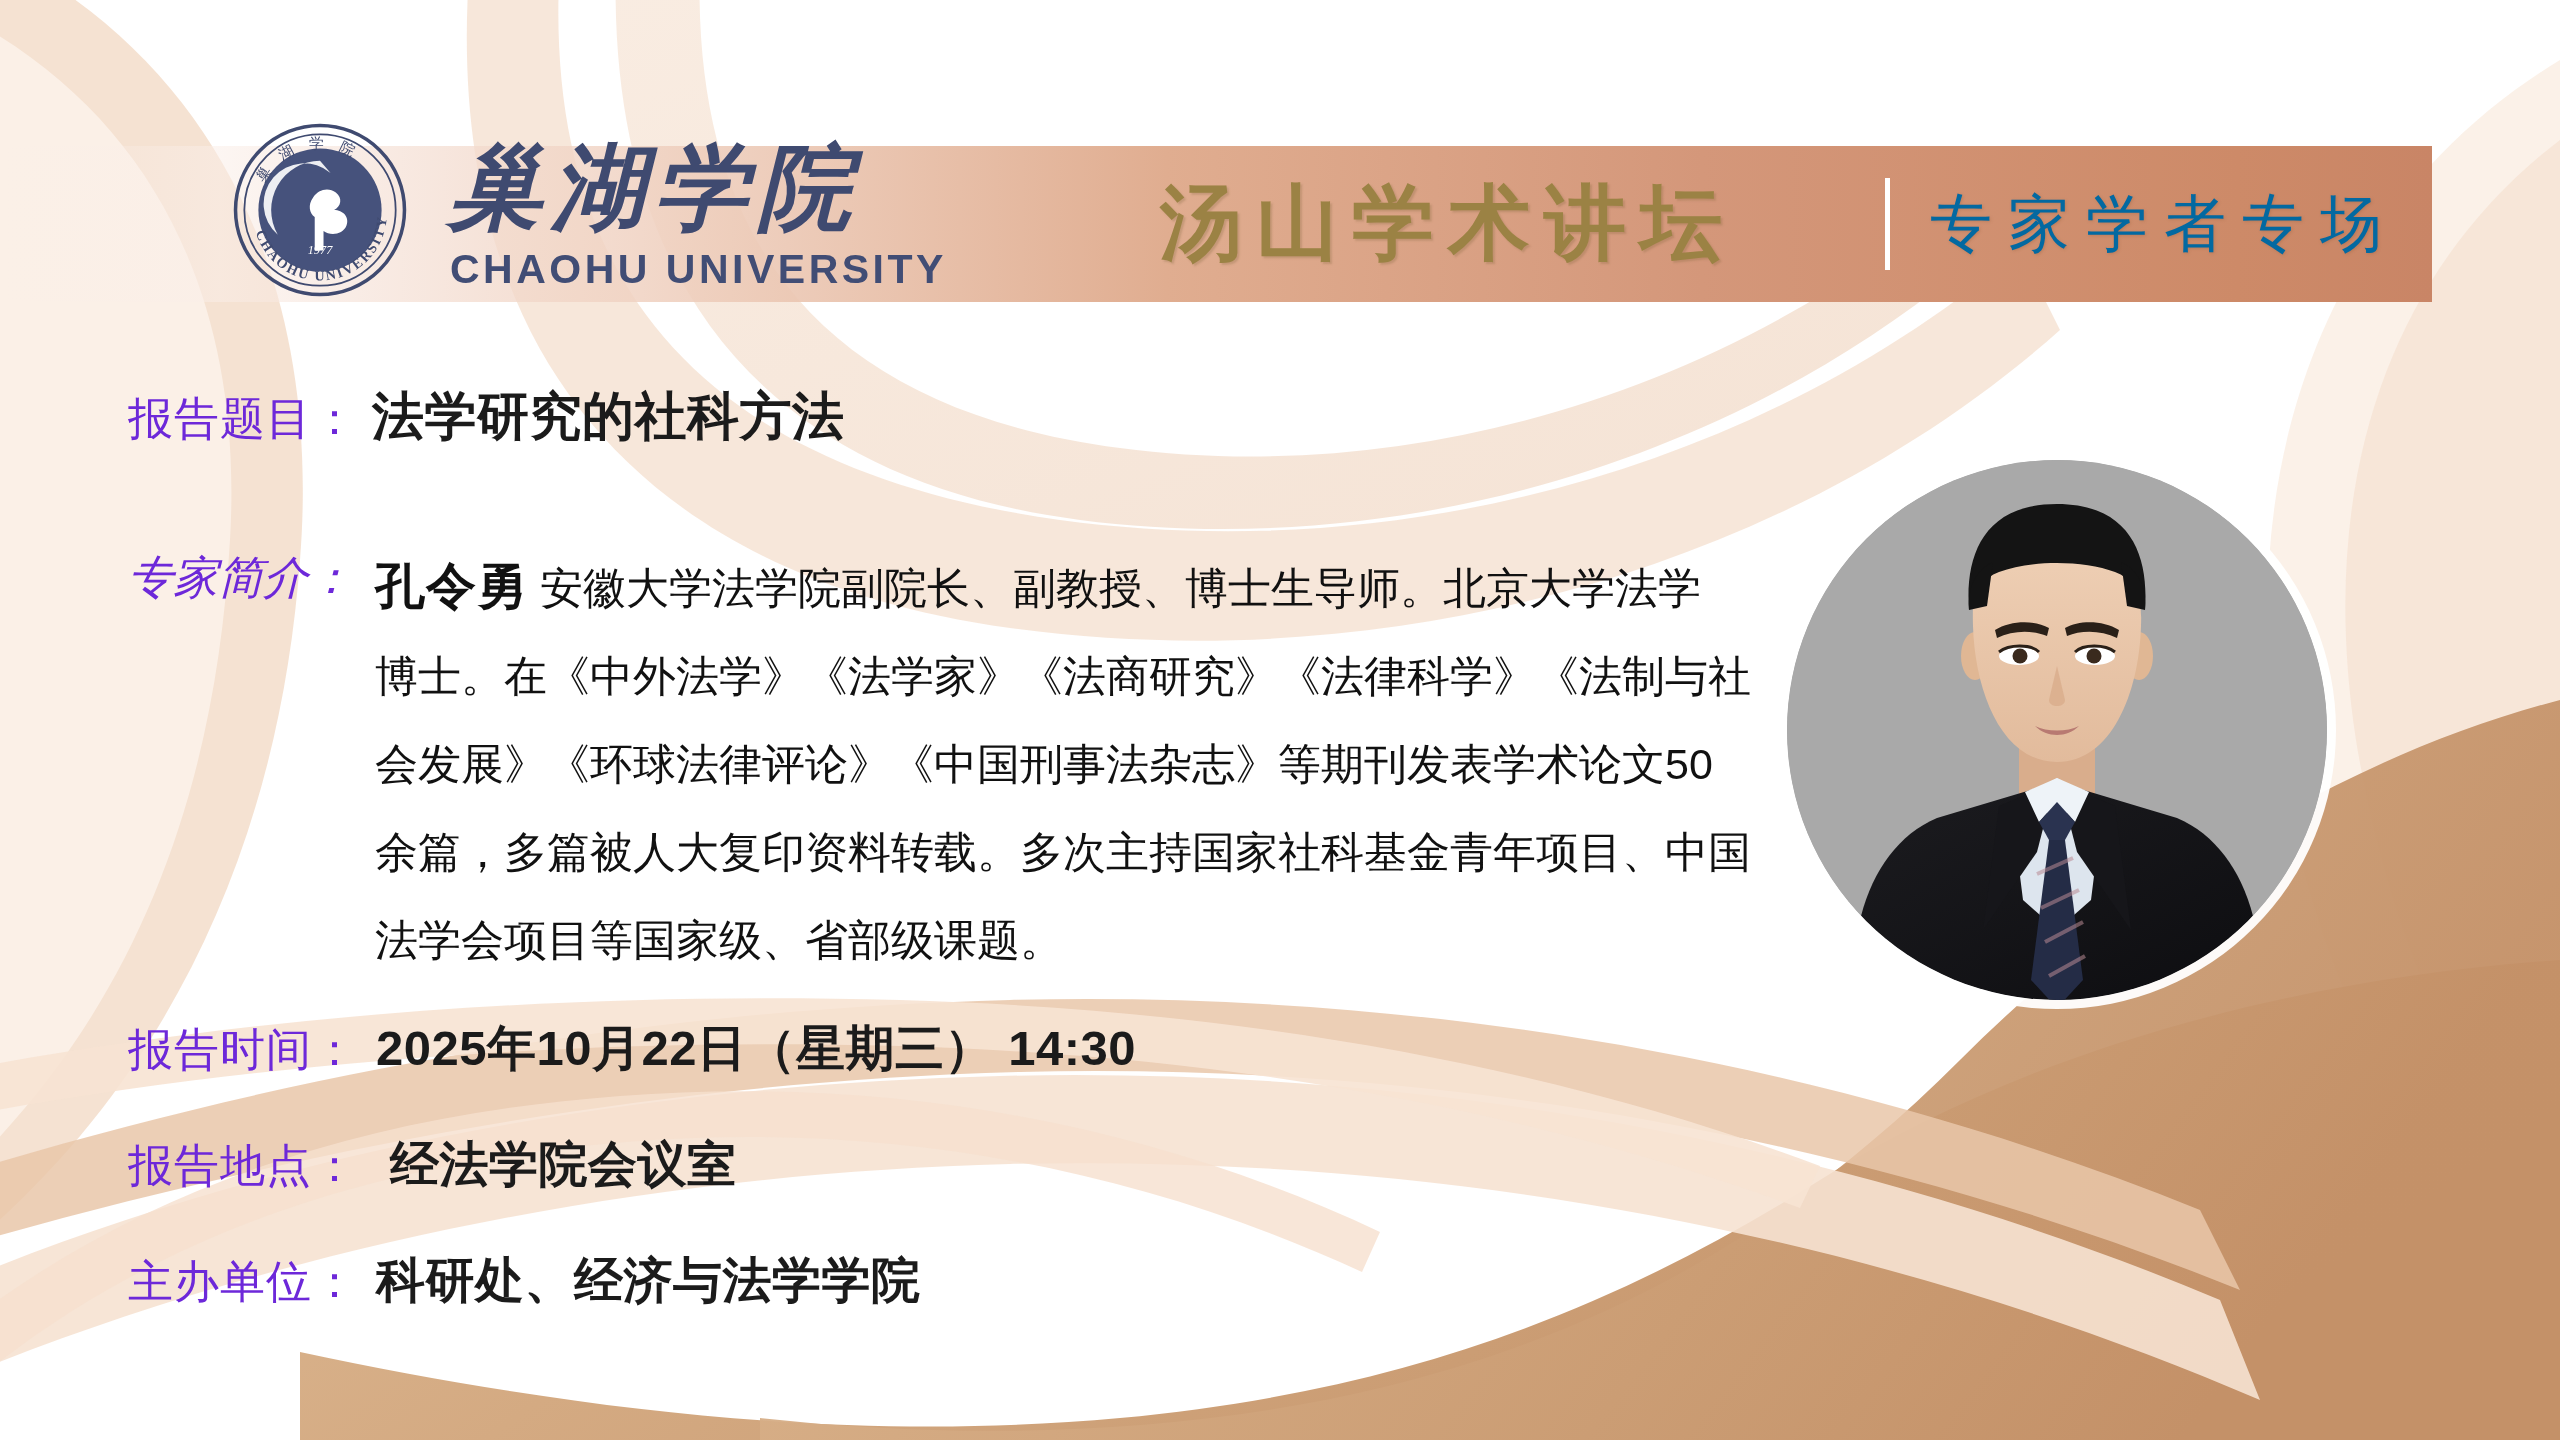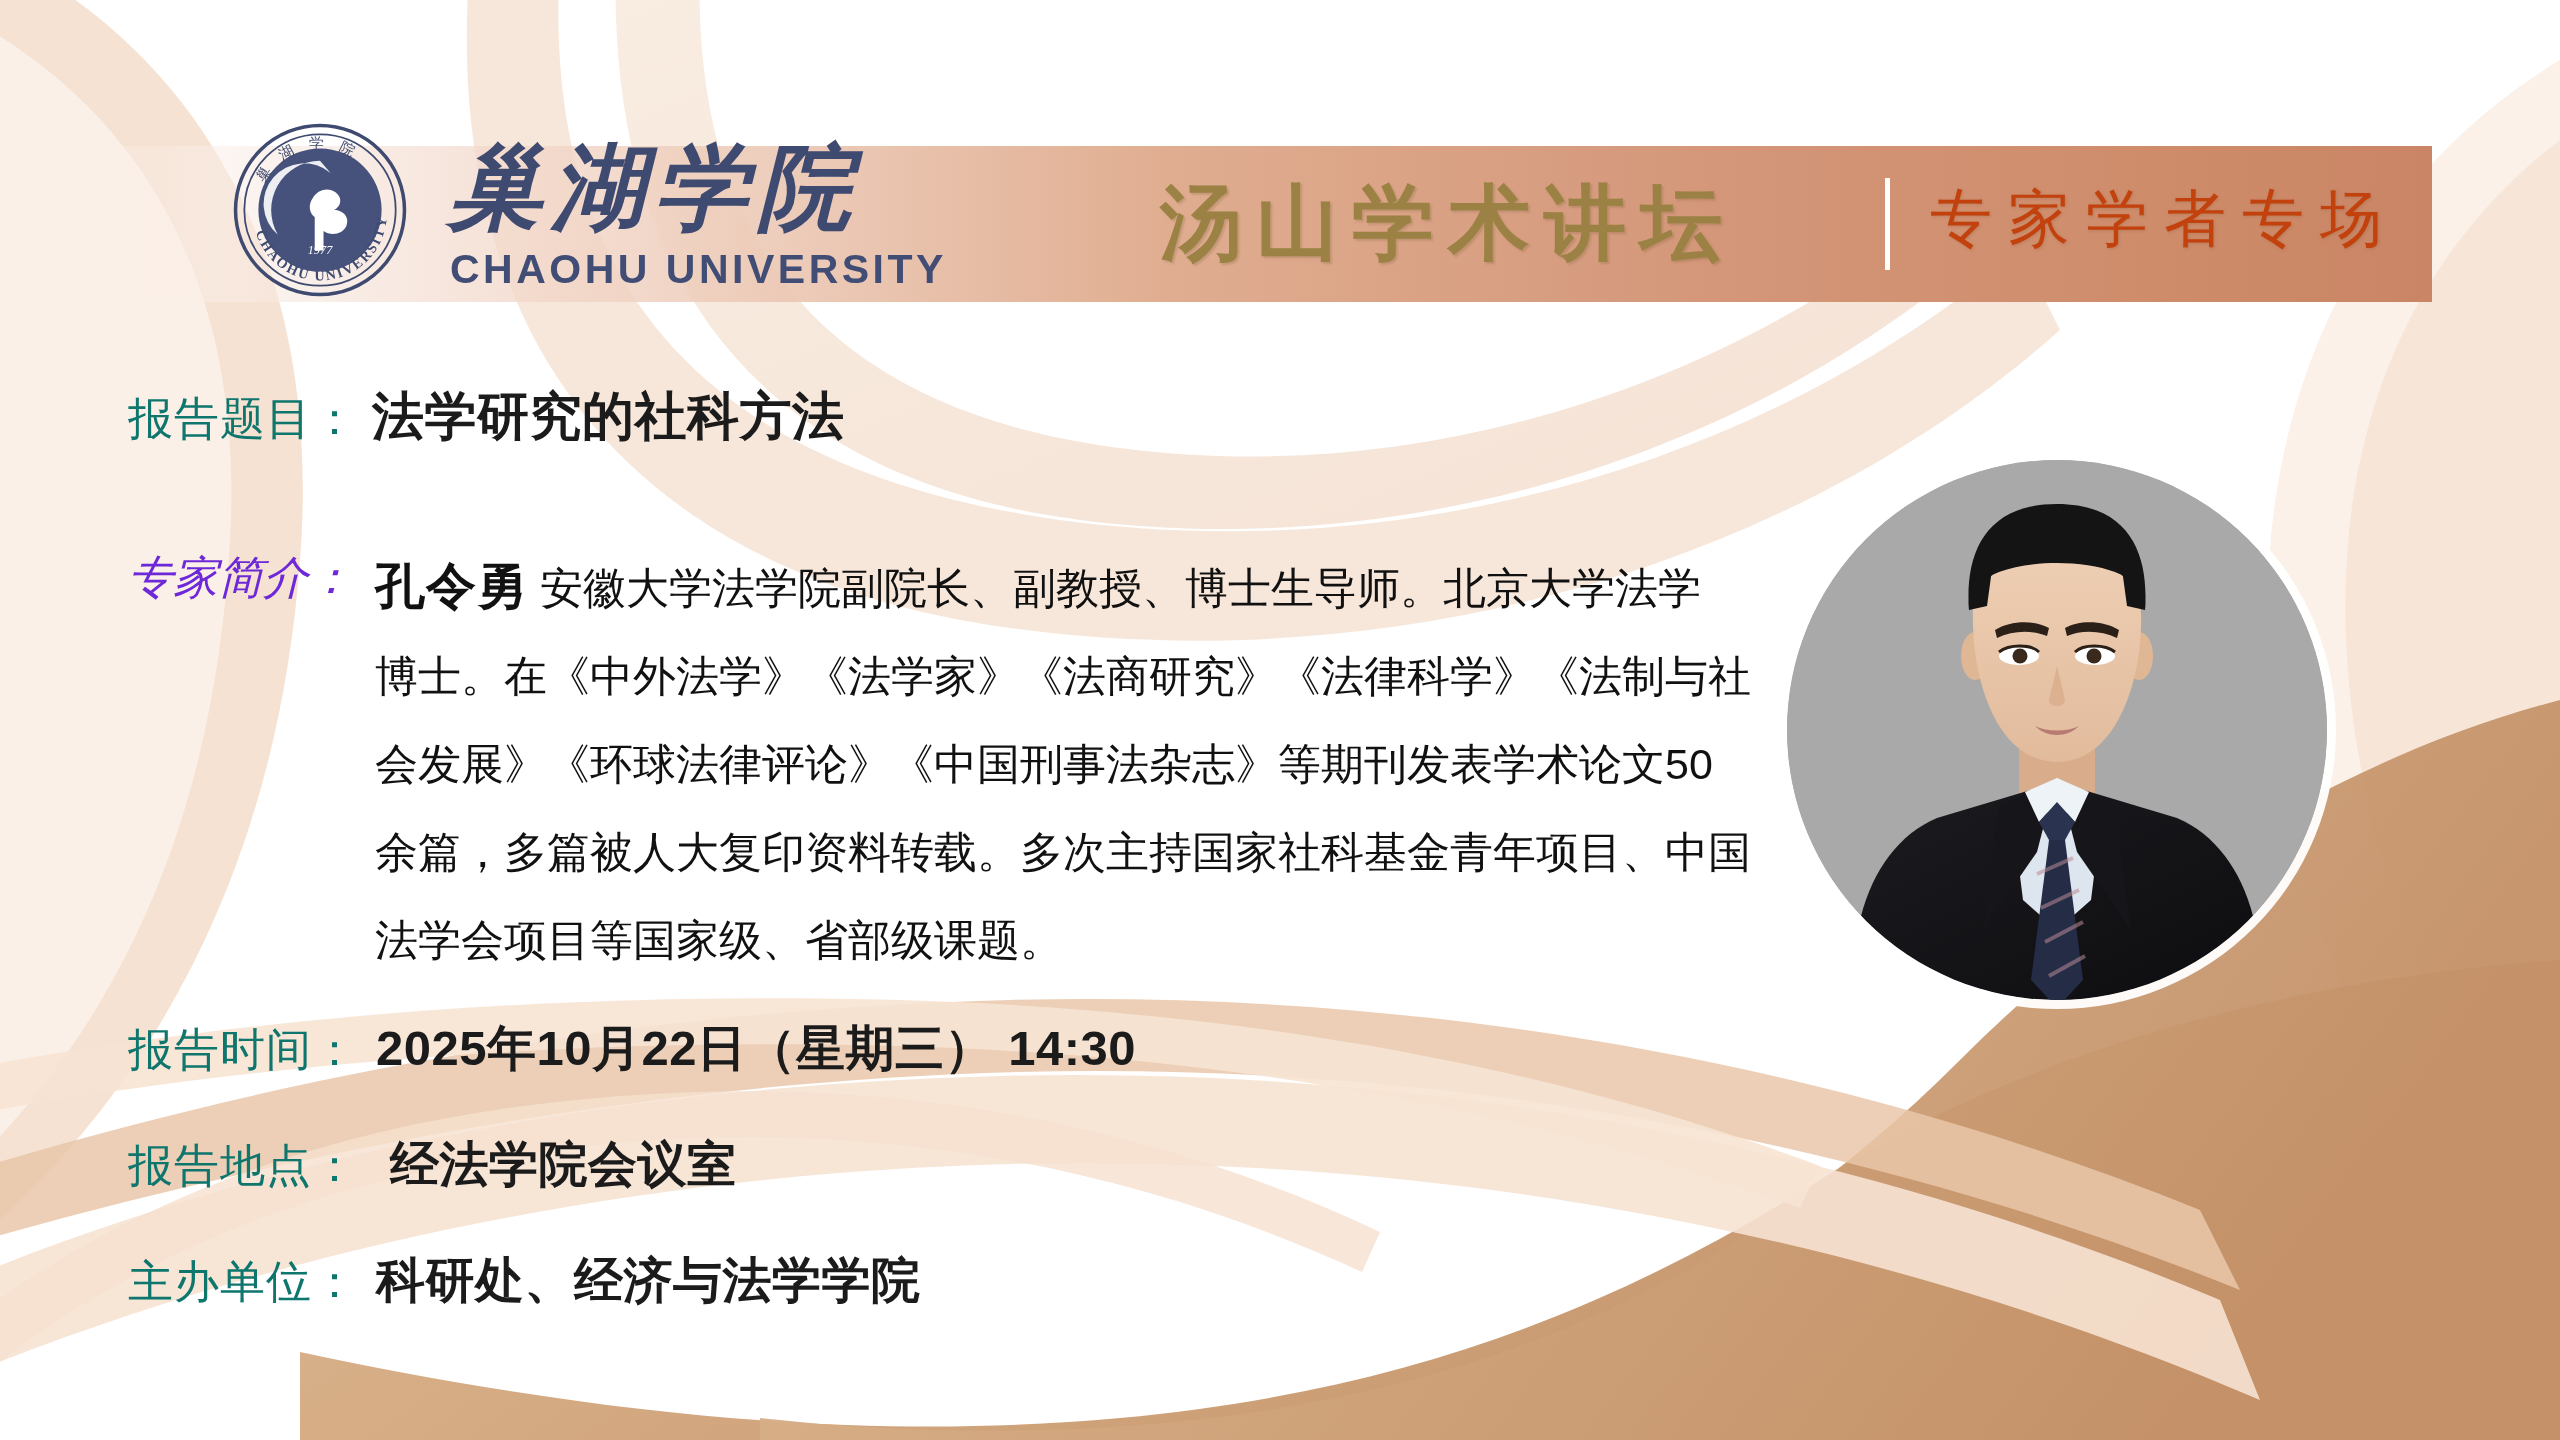--- a/index.html
+++ b/index.html
@@ -98,32 +98,32 @@
     left: 1885px;
     top: 178px;
     width: 5px;
     height: 92px;
     background: #ffffff;
   }
   .forum-sub {
     position: absolute;
     left: 1930px;
     top: 172px;
-    font-family: Liberation Mono, monospace;
+    font-family: Liberation Sans, sans-serif;
     font-size: 62px;
     letter-spacing: 16px;
-    color: #c2410c;
+    color: #0369a1;
     line-height: 104px;
     white-space: nowrap;
     text-shadow: 1px 1px 3px rgba(150,95,60,0.35);
   }
 
   
   .label {
-    color: #0f766e;
+    color: #6d28d9;
     font-weight: normal;
     font-size: 45px;
     letter-spacing: 1px;
     white-space: nowrap;
   }
   .value-bold {
     color: #1b1b1b;
     font-weight: bold;
     font-size: 50px;
     letter-spacing: 0.5px;

